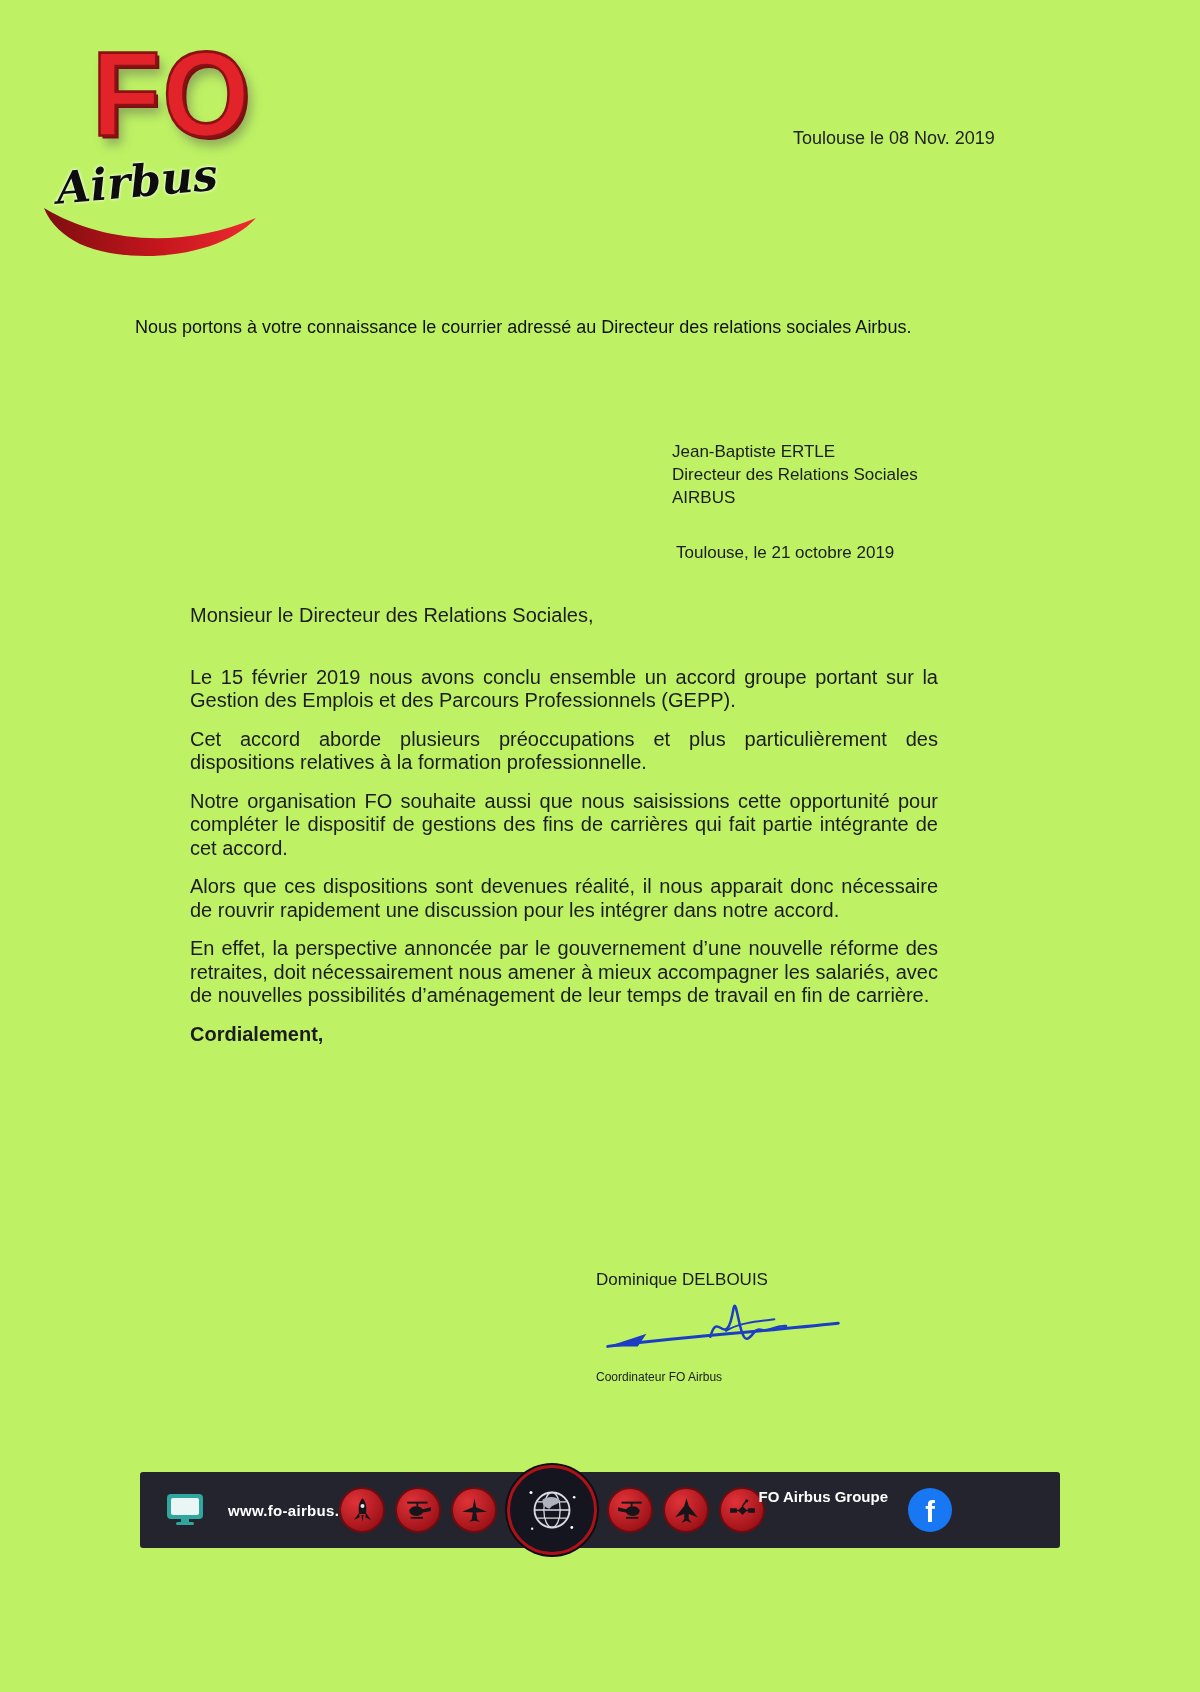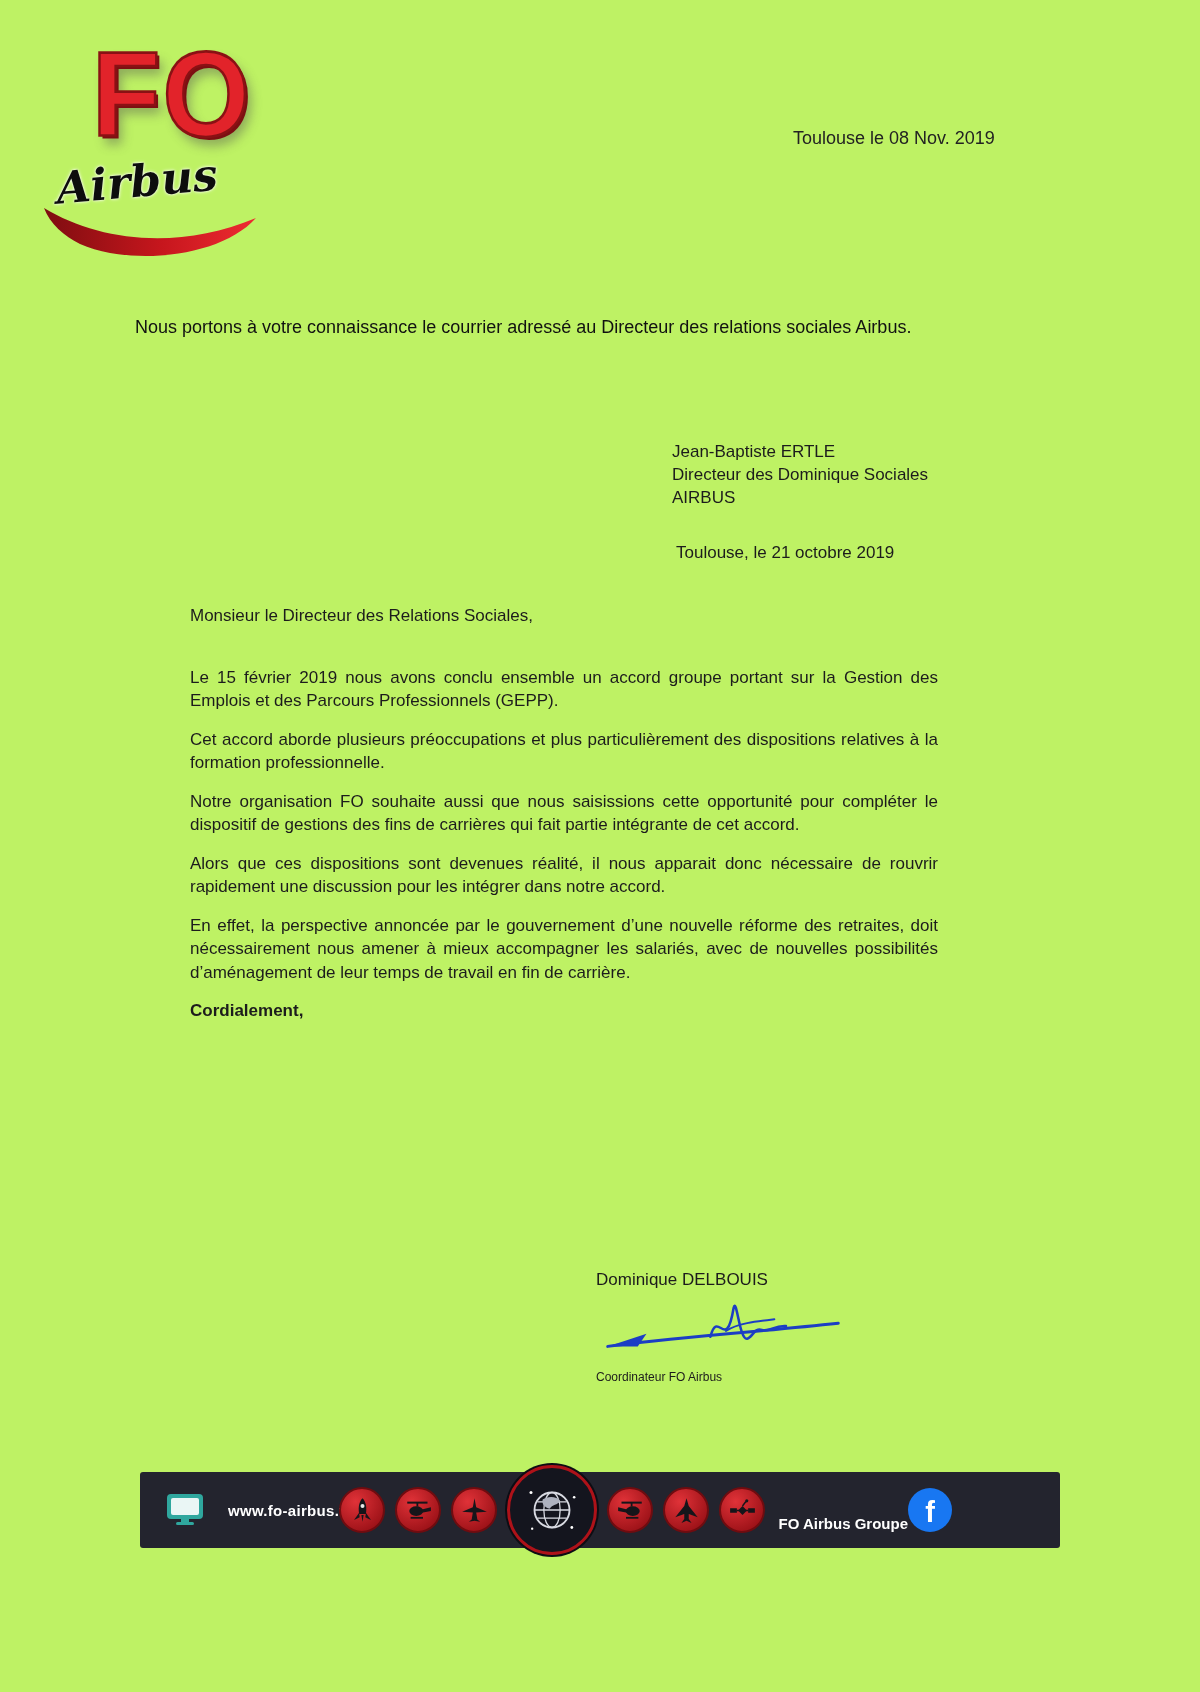--- a/index.html
+++ b/index.html
@@ -30,21 +30,21 @@
   .top-date { position:absolute; left:793px; top:128px; font-size:18px; color:#222; }
   .intro {
     position:absolute; left:135px; top:314px; width:848px;
     font-size:18px; line-height:27px; font-weight:normal; text-align:justify; color:#111;
   }
   .recipient { position:absolute; left:672px; top:440px; font-size:17px; line-height:23px; color:#1c1c1c; }
   .letter-date { position:absolute; left:676px; top:543px; font-size:17px; color:#1c1c1c; }
 
   .letter-body {
     position:absolute; left:190px; top:604px; width:748px;
-    font-size:17px; line-height:23.5px; text-align:justify; color:#1c1c1c;
+    font-size:20px; line-height:23.5px; text-align:justify; color:#1c1c1c;
   }
   .letter-body p { margin:0 0 15px 0; }
   .letter-body .salutation { text-align:left; margin-bottom:38px; }
   .letter-body .closing { text-align:left; margin-top:8px;font-weight:bold; }
 
   
   .sig-block { position:absolute; left:596px; top:1270px; width:254px; text-align:left; }
   .sig-name { font-size:17px; color:#1c1c1c; }
   .sig-svg { display:block; width:250px; height:62px; margin:8px auto 0 auto; }
   .sig-role { font-size:12px; color:#1c1c1c; margin-top:10px; }
@@ -64,21 +64,21 @@
     display:flex; align-items:center; justify-content:center; flex:0 0 auto;
   }
   .circle svg { width:27px; height:27px; }
   .circle-lg {
     width:90px; height:90px; border-radius:50%;
     background:#14151e; border:3px solid #ae1219;
     box-shadow:0 0 0 2px #0d0d14;
     display:flex; align-items:center; justify-content:center; flex:0 0 auto;
   }
   .circle-lg svg { width:56px; height:56px; }
-  .footer-right { position:absolute; right:108px; top:50%; transform:translateY(-50%); display:flex; align-items:flex-end; }
+  .footer-right { position:absolute; right:108px; top:50%; transform:translateY(-50%); display:flex; align-items:flex-start; gap:20px; }
   .group-label { color:#fff; font-size:15px; font-weight:bold; white-space:nowrap; }
   .fb-circle {
     width:44px; height:44px; border-radius:50%; background:#1877f2;
     color:#fff; display:flex; align-items:center; justify-content:center;
     font-weight:bold; font-size:29px; font-family:"Liberation Sans", sans-serif;
     cursor:pointer; padding-top:4px;
   }
   .monitor-icon svg { display:block; }
 </style>
 </head>
@@ -100,21 +100,21 @@
       <path d="M4,6 C60,40 140,48 216,16 C180,56 90,64 40,42 C24,34 10,22 4,6 Z" fill="url(#sw)"></path>
     </svg>
   </div>
 
   <div class="top-date">Toulouse le 08 Nov. 2019</div>
 
   <p class="intro">Nous portons à votre connaissance le courrier adressé au Directeur des relations sociales Airbus.</p>
 
   <div class="recipient">
     <div>Jean-Baptiste ERTLE</div>
-    <div>Directeur des Dominique Sociales</div>
+    <div>Directeur des Relations Sociales</div>
     <div>AIRBUS</div>
   </div>
 
   <div class="letter-date">Toulouse, le 21 octobre 2019</div>
 
   <div class="letter-body">
     <p class="salutation">Monsieur le Directeur des Relations Sociales,</p>
     <p>Le 15 février 2019 nous avons conclu ensemble un accord groupe portant sur la Gestion des Emplois et des Parcours Professionnels (GEPP).</p>
     <p>Cet accord aborde plusieurs préoccupations et plus particulièrement des dispositions relatives à la formation professionnelle.</p>
     <p>Notre organisation FO souhaite aussi que nous saisissions cette opportunité pour compléter le dispositif de gestions des fins de carrières qui fait partie intégrante de cet accord.</p>

